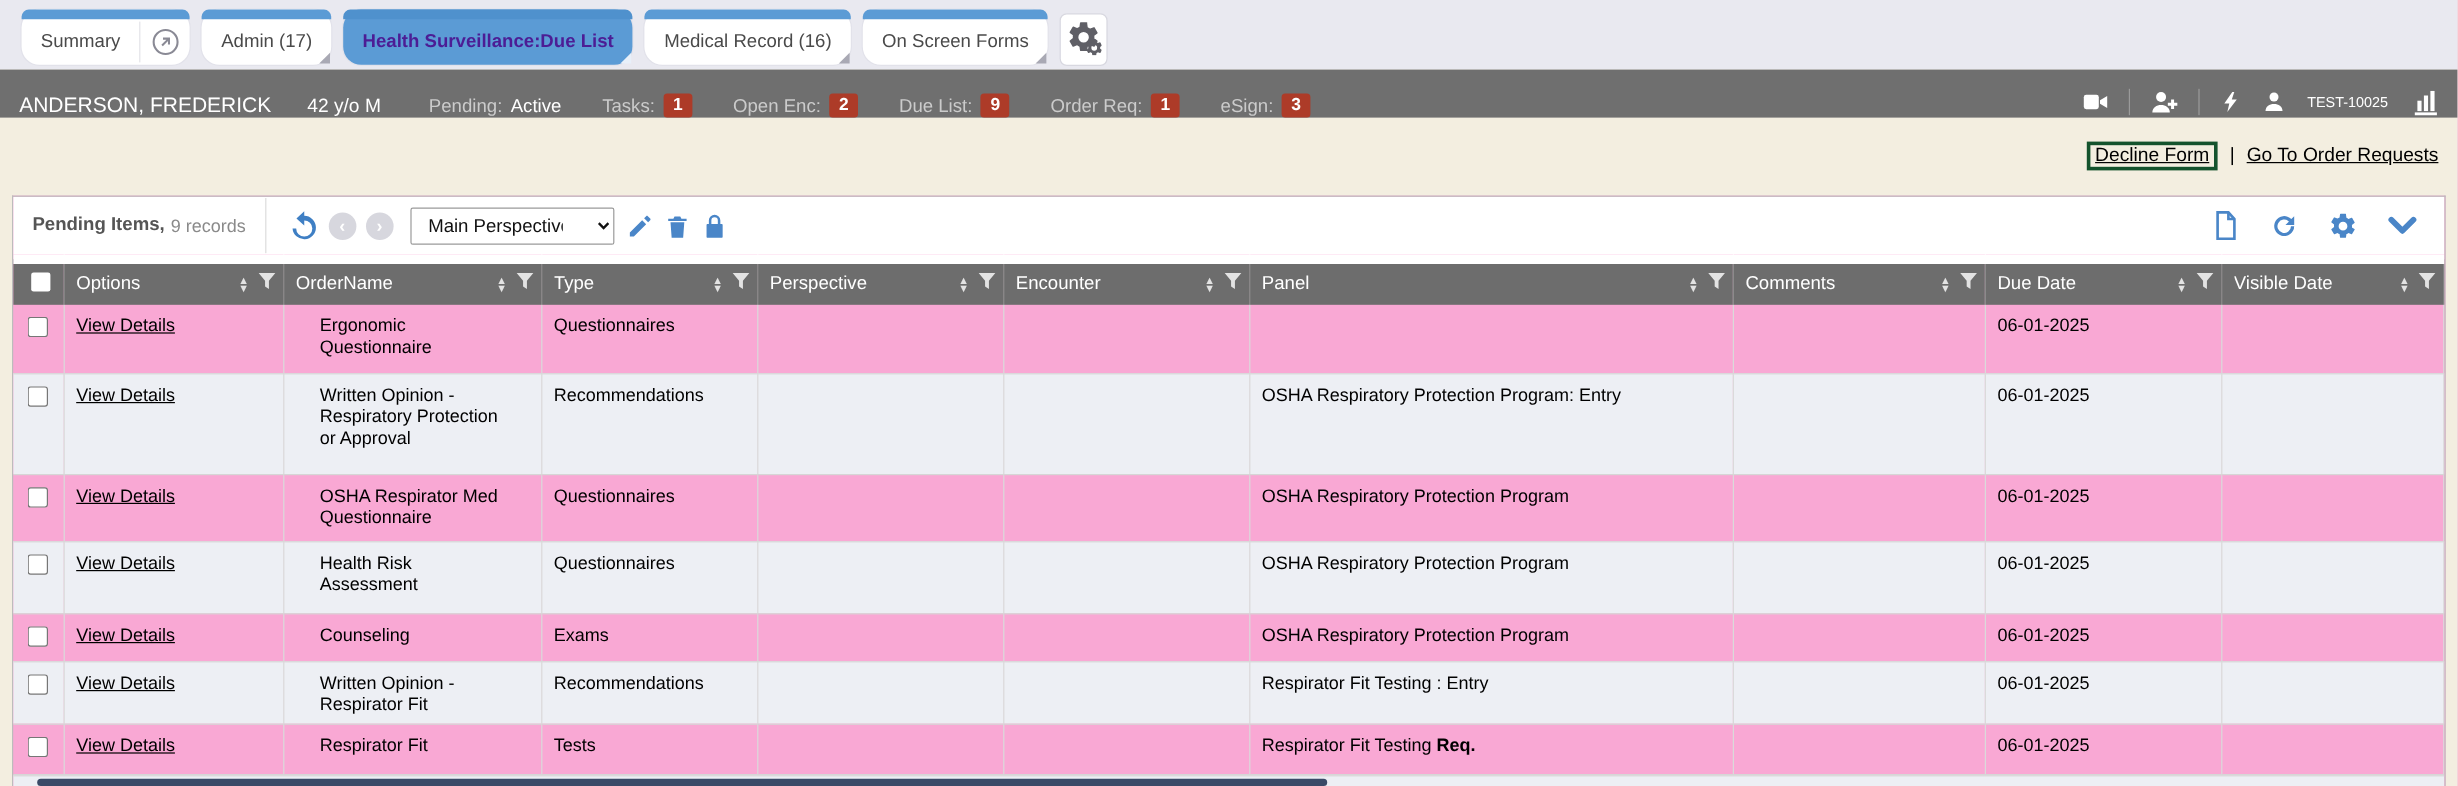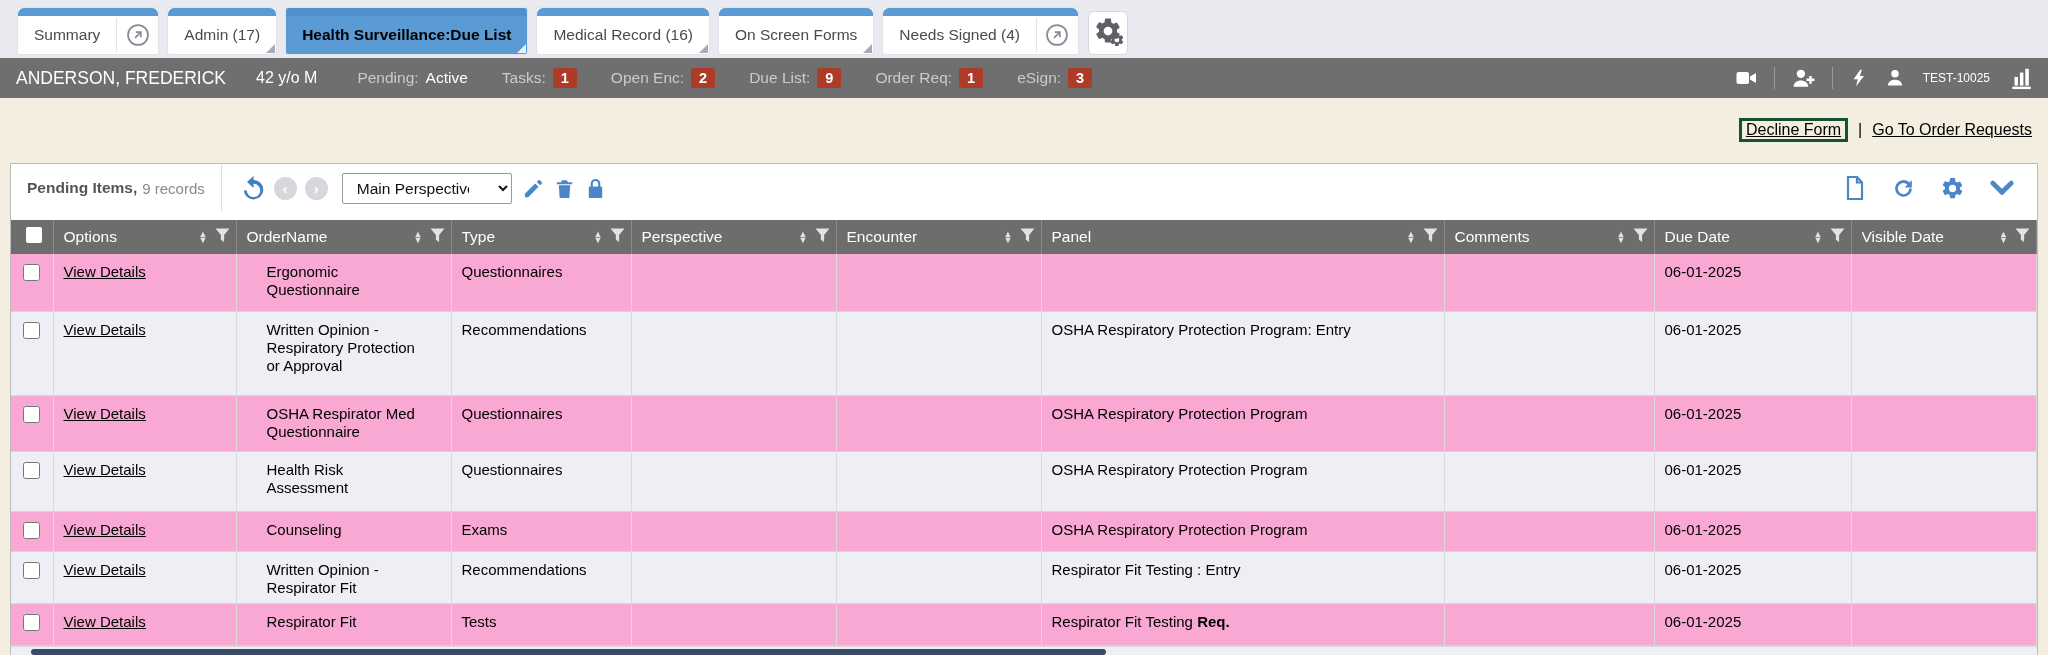--- a/index.html
+++ b/index.html
@@ -1,33 +1,33 @@
 <!DOCTYPE html>
 <html><head>
 <meta charset="utf-8">
 <style>
   * { margin:0; padding:0; box-sizing:border-box; }
   html,body { width:2048px; height:655px; overflow:hidden; font-family:"Liberation Sans", sans-serif; }
   body { background:#f3eee0; position:relative; }
 
   
   .tab-bar { position:absolute; top:0; left:0; width:2048px; height:58px; background:#e9e9f0; display:flex; align-items:flex-start; padding:8px 0 0 18px; gap:10px; }
-  .tab { position:relative; background:#ffffff; border-radius:2px; height:46px; display:flex; align-items:center; cursor:pointer; box-shadow:0 0 0 1px #e2e2ea; }
+  .tab { position:relative; background:#ffffff; border-radius:15px; height:46px; display:flex; align-items:center; cursor:pointer; box-shadow:0 0 0 1px #e2e2ea; }
   .tab-strip { position:absolute; top:0; left:0; right:0; height:8px; background:#5b9bd5; border-radius:6px 6px 0 0; }
   .tab-label { padding:10px 16px 2px 16px; font-size:15.5px; color:#4a4a4a; white-space:nowrap; }
   .tab.active { background:#5b9bd5; }
   .tab.active .tab-strip { background:#4f91cd; }
-  .tab.active .tab-label { color:#000000; font-weight:bold; }
+  .tab.active .tab-label { color:#4c1d95; font-weight:bold; }
   .tab-ext { width:42px; height:34px; margin-top:8px; display:flex; align-items:center; justify-content:center; border-left:1px solid #e3e3e8; }
   .fold { position:absolute; right:1px; bottom:1px; width:0; height:0; border-left:9px solid transparent; border-bottom:9px solid #a9a9b4; }
   .tab.active .fold { border-bottom-color:#e8f0f9; }
   .gear-btn { background:#ffffff; border:1px solid #d8d8e0; border-radius:6px; height:44px; width:40px; margin-top:3px; display:flex; align-items:center; justify-content:center; cursor:pointer; }
 
   
-  .patient-bar { position:absolute; top:58px; left:0; width:2048px; height:40px; background:#6f6f6f; display:flex; align-items:center; padding:0 14px 0 16px; color:#fff; }
+  .patient-bar { position:absolute; top:58px; left:0; width:2048px; height:40px; background:#6f6f6f; display:flex; align-items:flex-end; padding:0 14px 0 16px; color:#fff; }
   .p-name { font-size:17.5px; color:#fff; margin-right:30px; white-space:nowrap; }
   .p-agesex { font-size:16px; color:#fff; margin-right:40px; white-space:nowrap; }
   .p-label { font-size:15.5px; color:#cbcbcb; margin-right:7px; white-space:nowrap; }
   .p-value { font-size:15.5px; color:#fff; margin-right:34px; }
   .badge { background:#ad3b28; color:#fff; font-size:14.5px; font-weight:bold; border-radius:3px; padding:2px 8px; margin-right:34px; cursor:pointer; }
   .pb-right { margin-left:auto; display:flex; align-items:center; gap:16px; }
   .pb-sep { width:1px; height:22px; background:#9a9a9a; }
   .pb-icon { display:flex; align-items:center; cursor:pointer; }
   .pb-id { font-size:12px; color:#fff; margin:0 2px; }
 
@@ -104,31 +104,20 @@
     <span class="tab-label">Medical Record (16)</span>
 
     <span class="fold"></span>
   </div>
     <div class="tab">
     <div class="tab-strip"></div>
     <span class="tab-label">On Screen Forms</span>
 
     <span class="fold"></span>
   </div>
-    <div class="tab">
-    <div class="tab-strip"></div>
-    <span class="tab-label">Needs Signed (4)</span>
-    <span class="tab-ext">
-      <svg width="26" height="26" viewBox="0 0 24 24">
-          <circle cx="12" cy="12" r="9.2" fill="none" stroke="#8a8a95" stroke-width="1.6"></circle>
-          <path d="M9.3 14.7 L14.6 9.4 M10 9.4 h4.6 v4.6" fill="none" stroke="#8a8a95" stroke-width="1.6"></path>
-        </svg>
-    </span>
-
-  </div>
     <div class="gear-btn">
     <span>
       <svg width="30" height="30" viewBox="0 0 24 24">
           <path fill="#5f5f66" d="M19.14,12.94a7.14,7.14,0,0,0,.06-.94,7.14,7.14,0,0,0-.06-.94l2.03-1.58a.5.5,0,0,0,.12-.64l-1.92-3.32a.5.5,0,0,0-.61-.22l-2.39.96a7.3,7.3,0,0,0-1.62-.94l-.36-2.54A.5.5,0,0,0,13.9,2H10.1a.5.5,0,0,0-.49.42L9.25,4.96a7.3,7.3,0,0,0-1.62.94L5.24,4.94a.5.5,0,0,0-.61.22L2.71,8.48a.5.5,0,0,0,.12.64L4.86,10.7a7.14,7.14,0,0,0-.06.94,7.14,7.14,0,0,0,.06.94L2.83,14.16a.5.5,0,0,0-.12.64l1.92,3.32a.5.5,0,0,0,.61.22l2.39-.96a7.3,7.3,0,0,0,1.62.94l.36,2.54a.5.5,0,0,0,.49.42h3.8a.5.5,0,0,0,.49-.42l.36-2.54a7.3,7.3,0,0,0,1.62-.94l2.39.96a.5.5,0,0,0,.61-.22l1.92-3.32a.5.5,0,0,0-.12-.64ZM12,15.5A3.5,3.5,0,1,1,15.5,12,3.5,3.5,0,0,1,12,15.5Z"></path>
           <path fill="#5f5f66" transform="translate(12.5,12.5) scale(0.55)" d="M19.14,12.94a7.14,7.14,0,0,0,.06-.94,7.14,7.14,0,0,0-.06-.94l2.03-1.58a.5.5,0,0,0,.12-.64l-1.92-3.32a.5.5,0,0,0-.61-.22l-2.39.96a7.3,7.3,0,0,0-1.62-.94l-.36-2.54A.5.5,0,0,0,13.9,2H10.1a.5.5,0,0,0-.49.42L9.25,4.96a7.3,7.3,0,0,0-1.62.94L5.24,4.94a.5.5,0,0,0-.61.22L2.71,8.48a.5.5,0,0,0,.12.64L4.86,10.7a7.14,7.14,0,0,0-.06.94,7.14,7.14,0,0,0,.06.94L2.83,14.16a.5.5,0,0,0-.12.64l1.92,3.32a.5.5,0,0,0,.61.22l2.39-.96a7.3,7.3,0,0,0,1.62.94l.36,2.54a.5.5,0,0,0,.49.42h3.8a.5.5,0,0,0,.49-.42l.36-2.54a7.3,7.3,0,0,0,1.62-.94l2.39.96a.5.5,0,0,0,.61-.22l1.92-3.32a.5.5,0,0,0-.12-.64ZM12,15.5A3.5,3.5,0,1,1,15.5,12,3.5,3.5,0,0,1,12,15.5Z"></path>
         </svg>
     </span>
   </div>
 </div>
 

